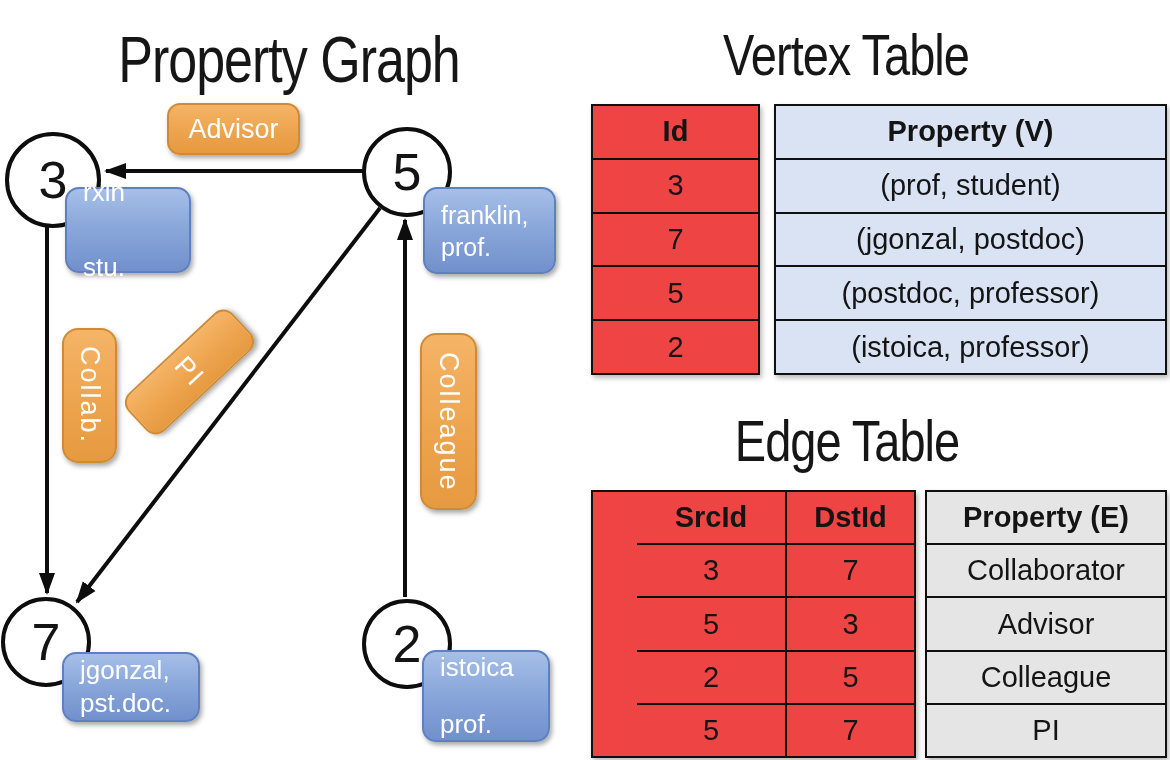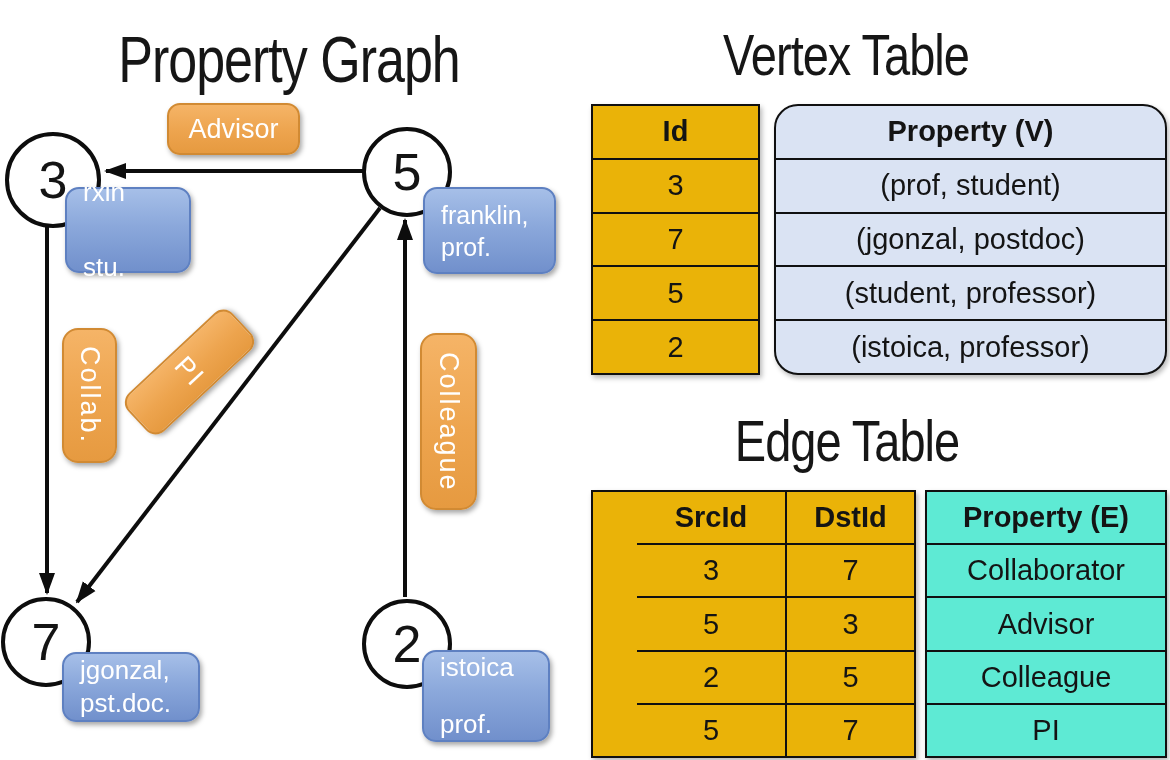--- a/index.html
+++ b/index.html
@@ -55,35 +55,35 @@
   .elabel-collab{left:62px;top:328px;width:55px;height:135px;border-radius:16px;}
   .elabel-colleague{left:420px;top:333px;width:57px;height:177px;border-radius:16px;}
   .elabel-pi{left:118px;top:346px;width:143px;height:52px;transform:rotate(-43deg);}
   .vtext{writing-mode:vertical-rl;letter-spacing:2px;font-size:27px;}
 
   
   .tbl{
     position:absolute;box-sizing:border-box;border:2.5px solid #101010;
     display:flex;flex-direction:column;
     box-shadow:2px 3px 5px rgba(0,0,0,0.28);
-    background:#eab308;
+    background:#ef4444;
   }
   .tbl .row{flex:1;display:flex;border-top:2.5px solid #101010;}
   .tbl .row:first-child{border-top:none;}
   .cell{
     flex:1;display:flex;align-items:center;justify-content:center;
     font-size:29px;color:#141414;
   }
   .cell.hdr{font-weight:bold;}
   .vt-ids{left:591px;top:104px;width:169px;height:271px;}
-  .vt-props{left:774px;top:104px;width:393px;height:271px;background:#dae3f3;border-radius:24px;}
+  .vt-props{left:774px;top:104px;width:393px;height:271px;background:#dae3f3;}
   .et-ids{left:591px;top:490px;width:325px;height:268px;padding-left:44px;}
   .et-ids .c-src{flex:0 0 148px;}
   .et-ids .c-dst{flex:1;border-left:2.5px solid #101010;text-align:center;}
-  .et-props{left:925px;top:490px;width:242px;height:268px;background:#5eead4;}
+  .et-props{left:925px;top:490px;width:242px;height:268px;background:#e5e5e5;}
 </style>
 </head>
 <body>
 
 <div class="canvas">
 
   <div class="title title-graph">Property Graph</div>
   <div class="title title-vertex">Vertex Table</div>
   <div class="title title-edge">Edge Table</div>
 
@@ -164,21 +164,21 @@
     <div class="row">
       <div class="cell hdr">Property (V)</div>
     </div>
     <div class="row">
       <div class="cell">(prof, student)</div>
     </div>
     <div class="row">
       <div class="cell">(jgonzal, postdoc)</div>
     </div>
     <div class="row">
-      <div class="cell">(student, professor)</div>
+      <div class="cell">(postdoc, professor)</div>
     </div>
     <div class="row">
       <div class="cell">(istoica, professor)</div>
     </div>
   </div>
 
   <div class="tbl et-ids">
     <div class="row">
       <div class="cell hdr c-src">SrcId</div>
       <div class="cell hdr c-dst">DstId</div>

